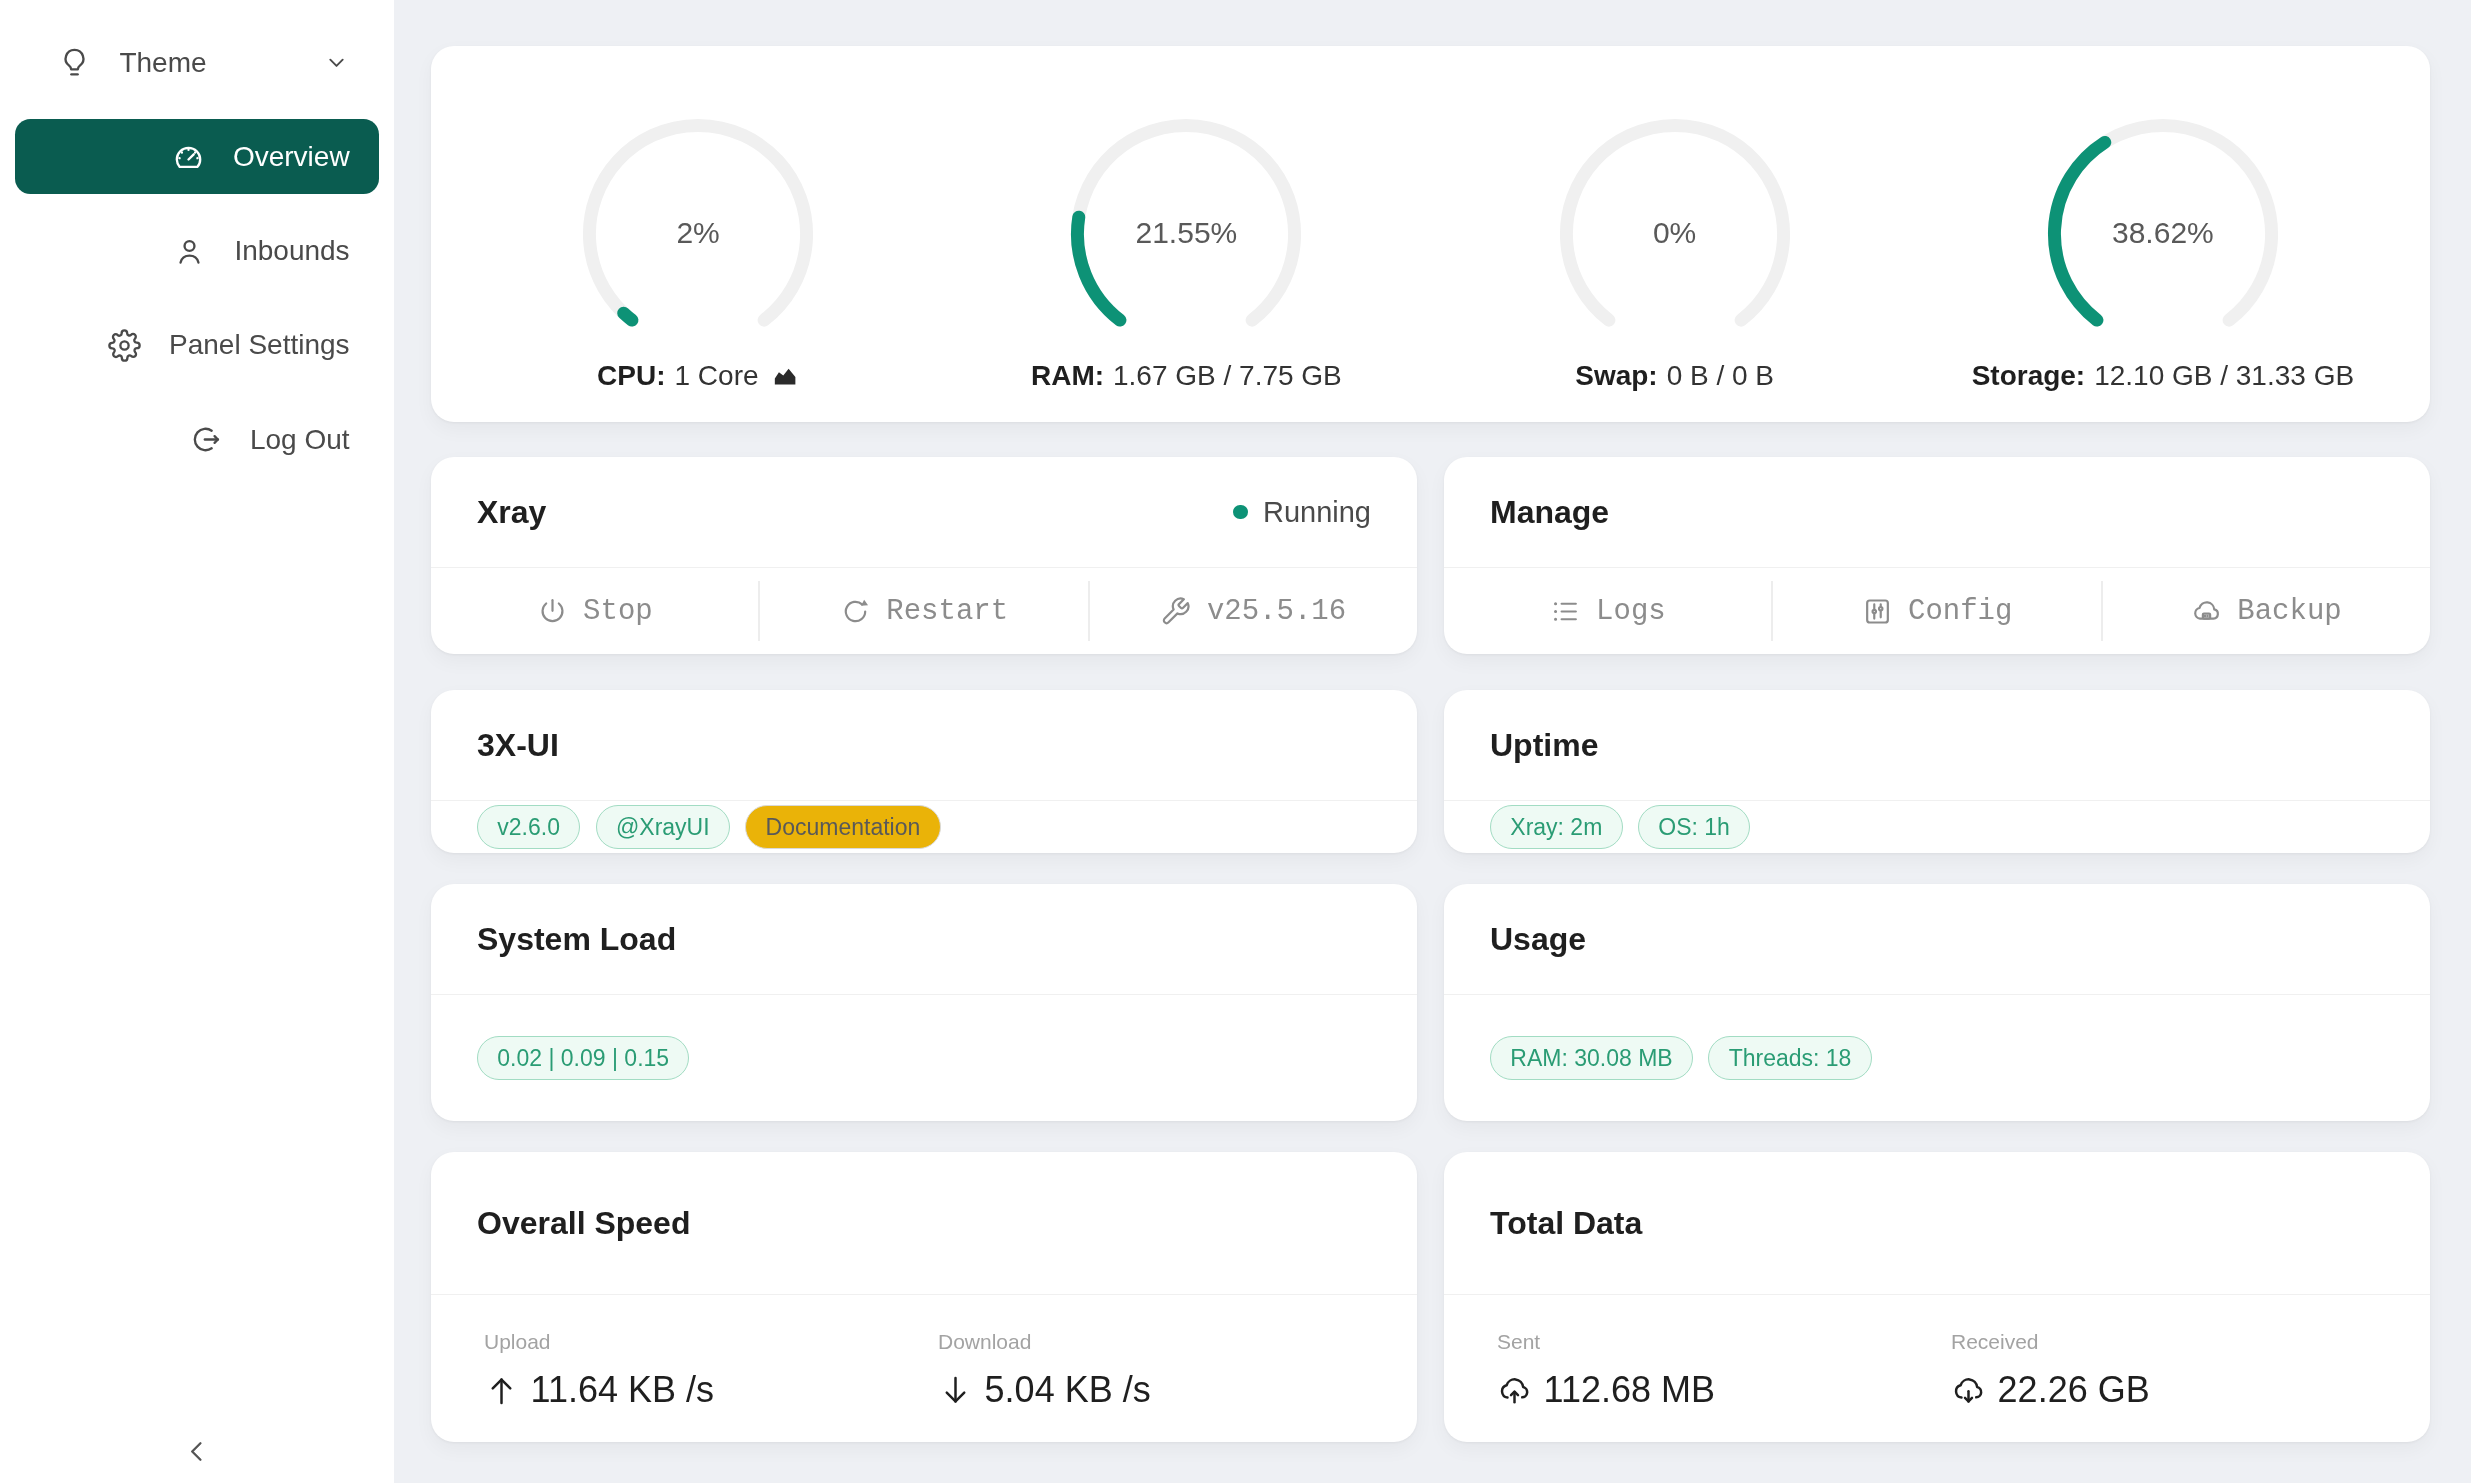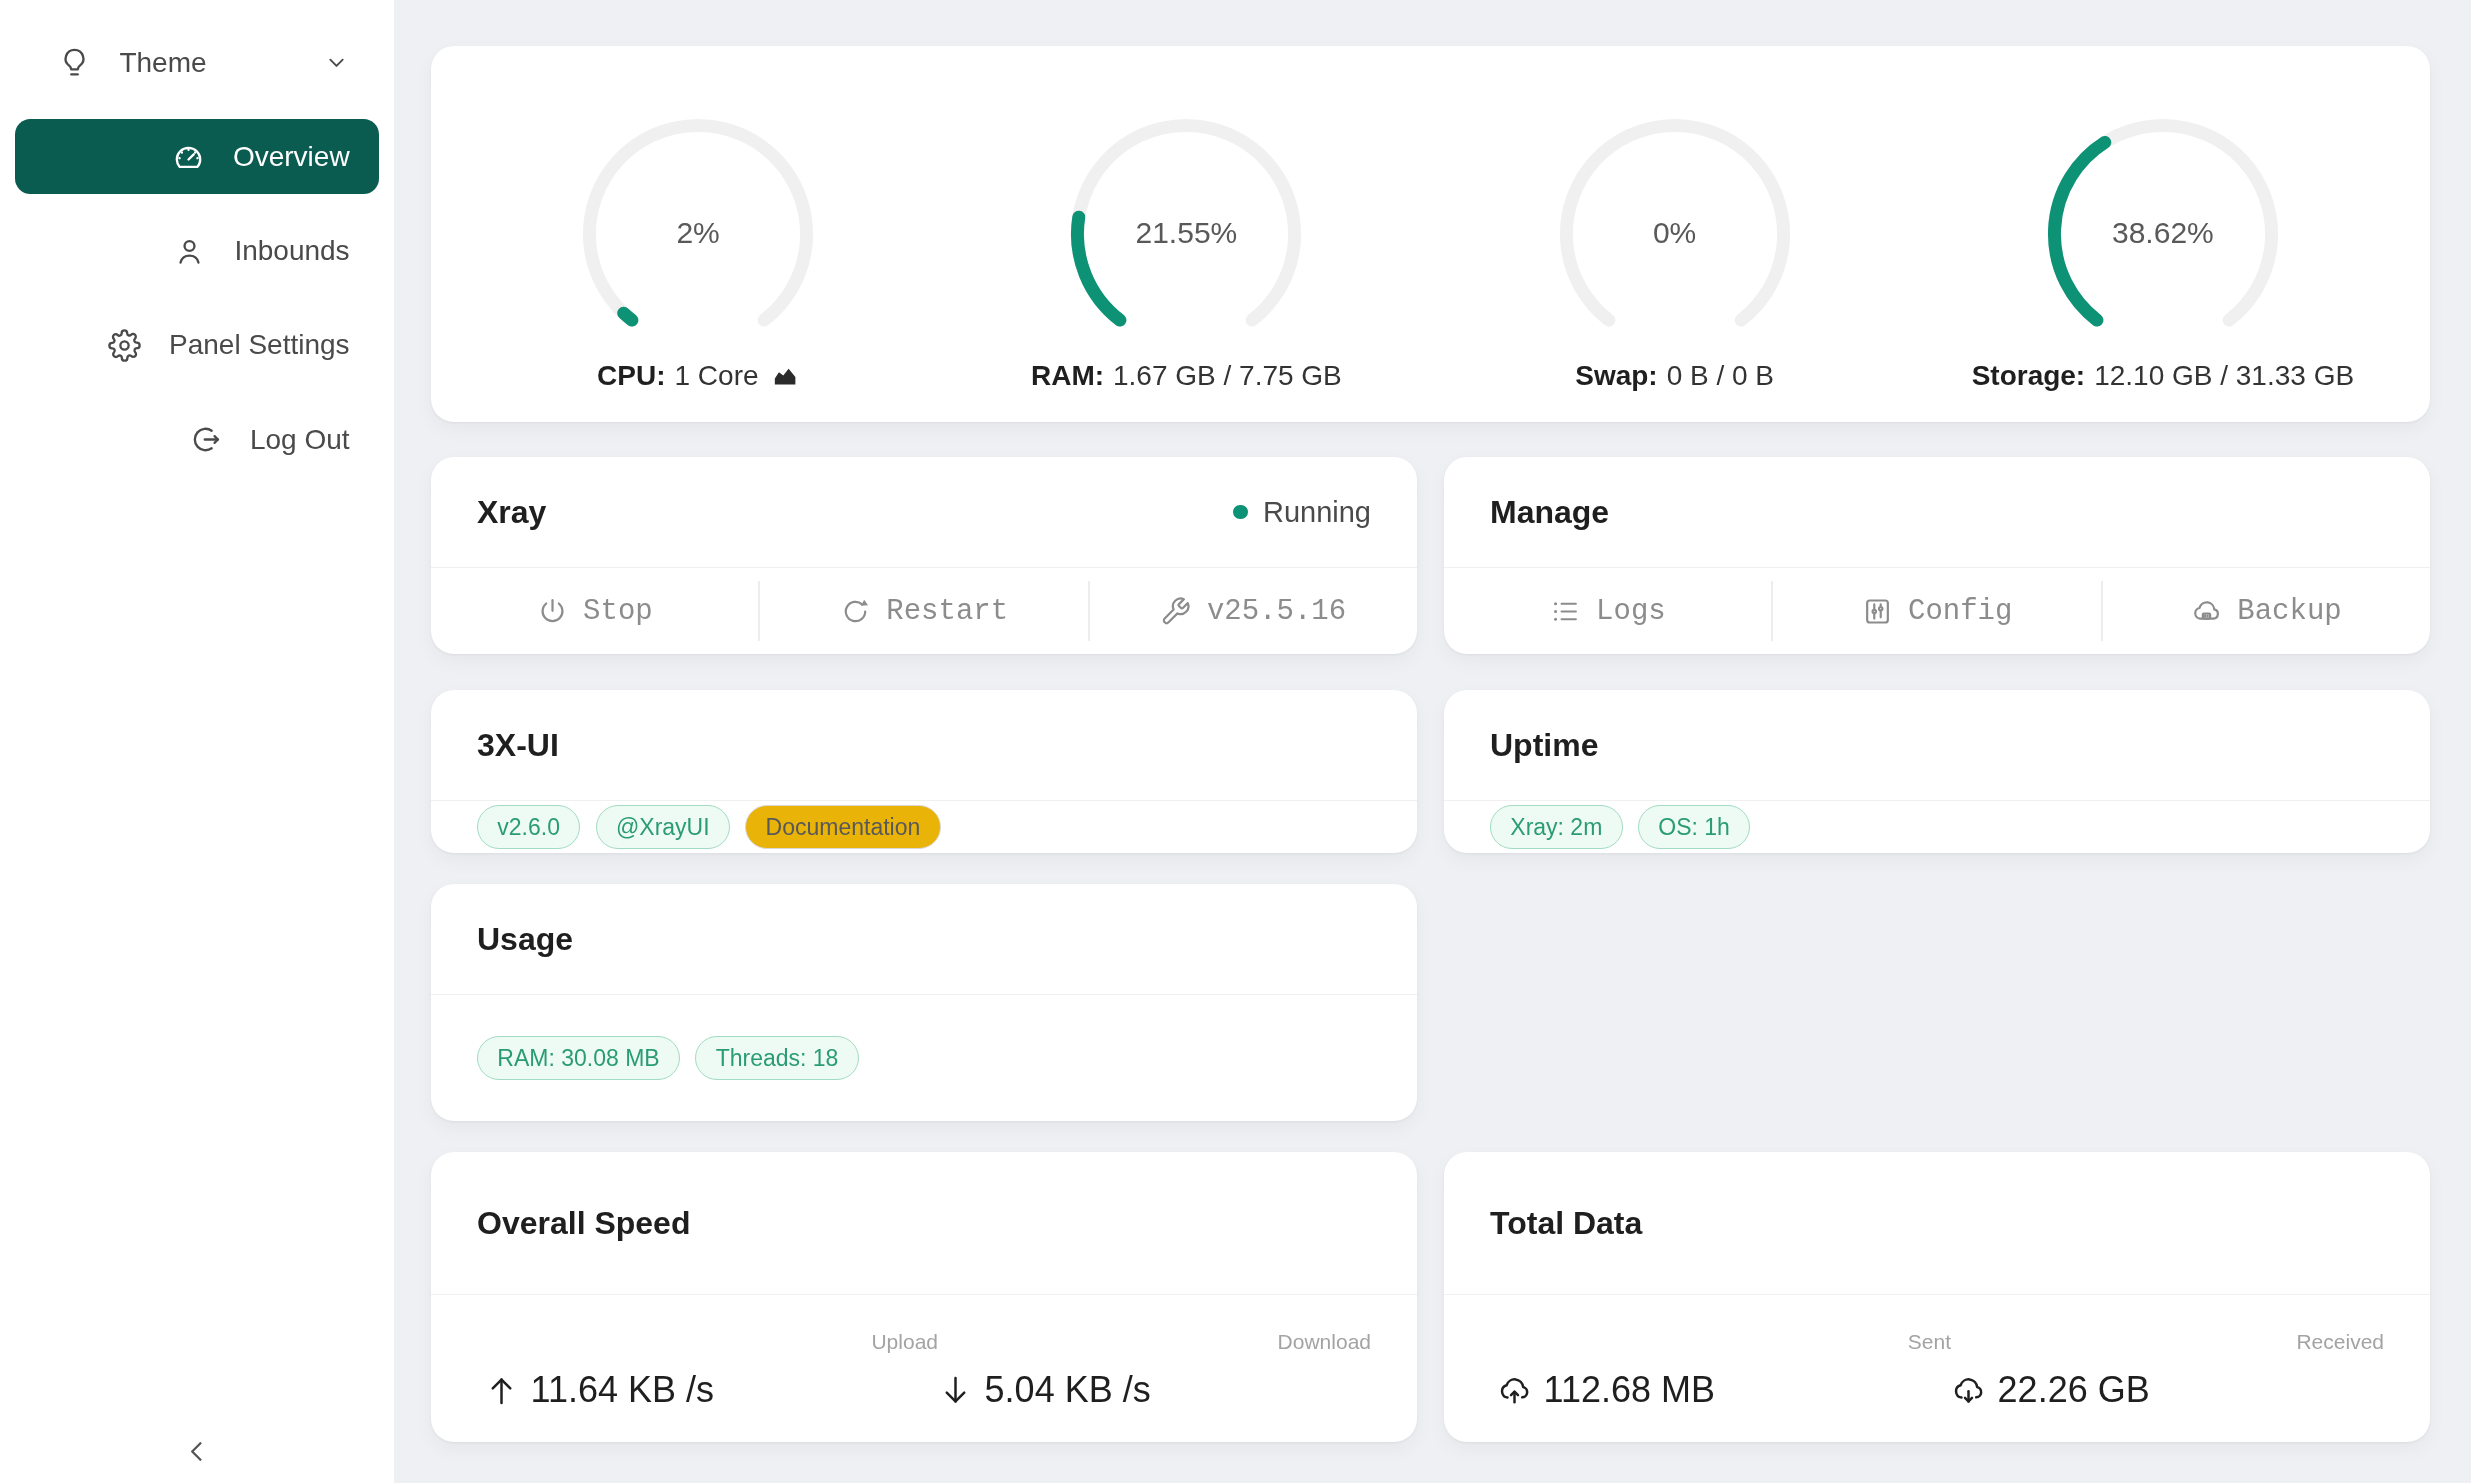--- a/index.html
+++ b/index.html
@@ -30,21 +30,21 @@
     background:none; border:none; cursor:pointer; color:#555; display:flex;
   }
   .collapse-btn svg { width:33px; height:33px; }
 
   
   .main { flex:1 1 auto; padding:46px 42px 0 37px; }
   .card {
     background:#fff; border-radius:23px;
     box-shadow:0 1px 2.9px rgba(0,0,0,.05), 0 7.7px 19.3px rgba(0,0,0,.04);
   }
-  .row { display:grid; grid-template-columns:1fr 1fr; gap:27px;text-align:right; }
+  .row { display:grid; grid-template-columns:1fr 1fr; gap:27px; }
 
   
   .stats-card { height:376px; display:flex; padding:70px 23px 0 23px; margin-bottom:35px; }
   .gauge-col { flex:1; display:flex; flex-direction:column; align-items:center; }
   .gauge-wrap { position:relative; width:236px; height:236px; }
   .gauge-wrap svg { width:236px; height:236px; display:block; }
   .gauge-track { stroke:var(--track,#f0f0f0); }
   .gauge-fill  { stroke:var(--accent,#0d9276); }
   .gauge-value {
     position:absolute; left:0; right:0; top:118px; transform:translateY(-52%);
@@ -320,20 +320,28 @@
         <span class="card-title">Uptime</span>
       </div>
       <div class="card-body">
         <span class="tag green">Xray: 2m</span>
         <span class="tag green">OS: 1h</span>
       </div>
     </section>
   </div>
 
   <div class="row row-m4">
+    <section class="card r4">
+      <div class="card-head">
+        <span class="card-title">System Load</span>
+      </div>
+      <div class="card-body">
+        <span class="tag green">0.02 | 0.09 | 0.15</span>
+      </div>
+    </section>
     <section class="card r4">
       <div class="card-head">
         <span class="card-title">Usage</span>
       </div>
       <div class="card-body">
         <span class="tag green">RAM: 30.08 MB</span>
         <span class="tag green">Threads: 18</span>
       </div>
     </section>
   </div>

